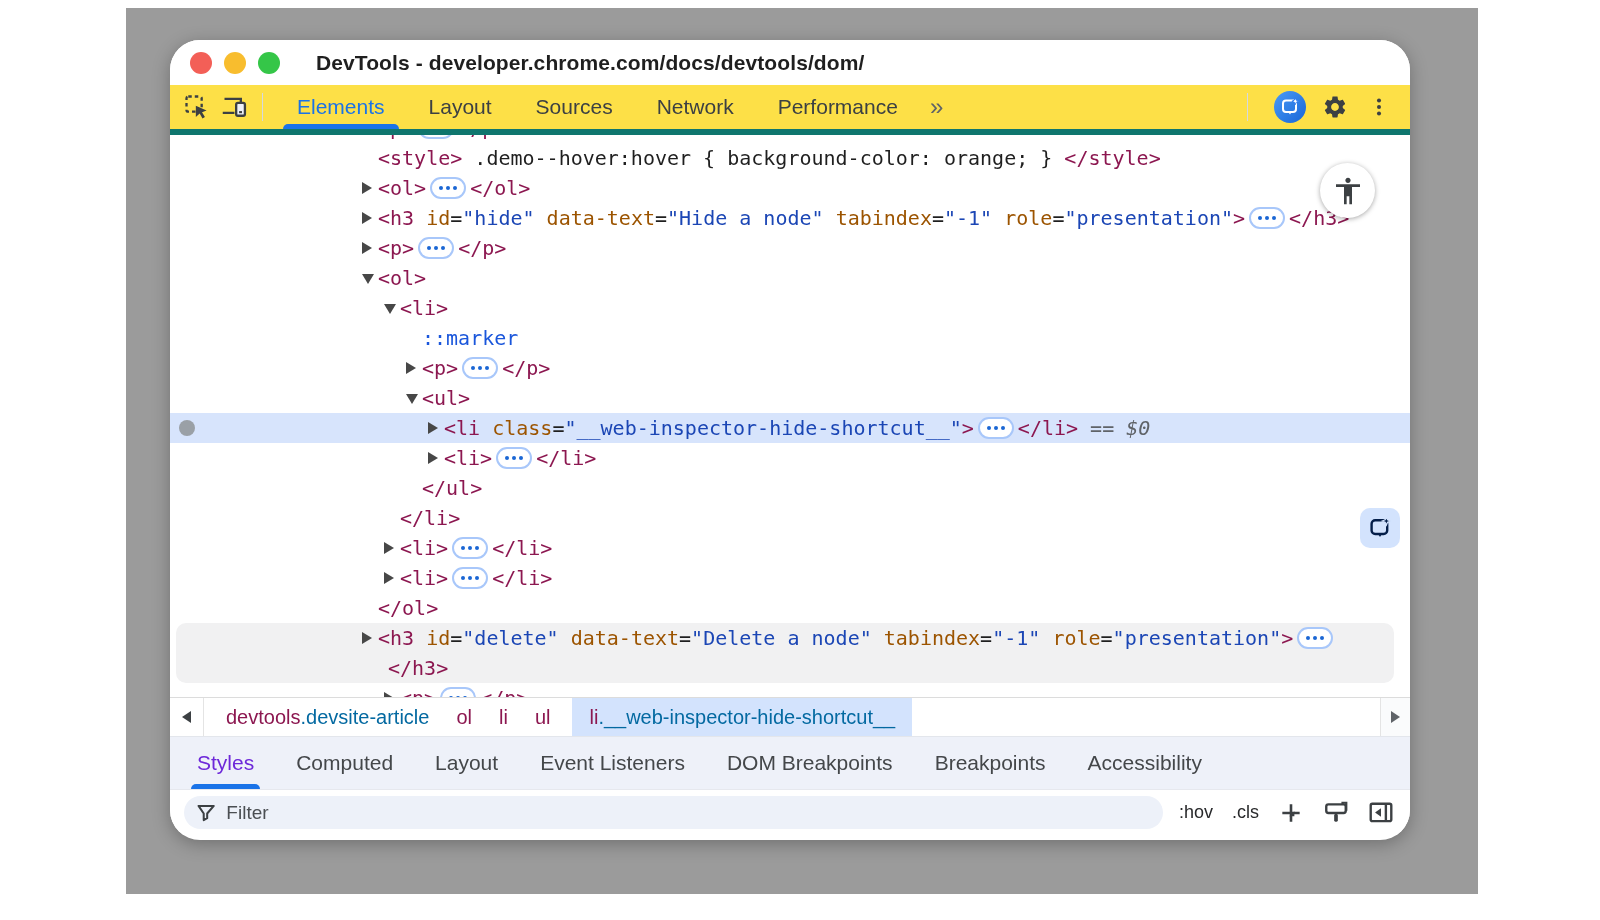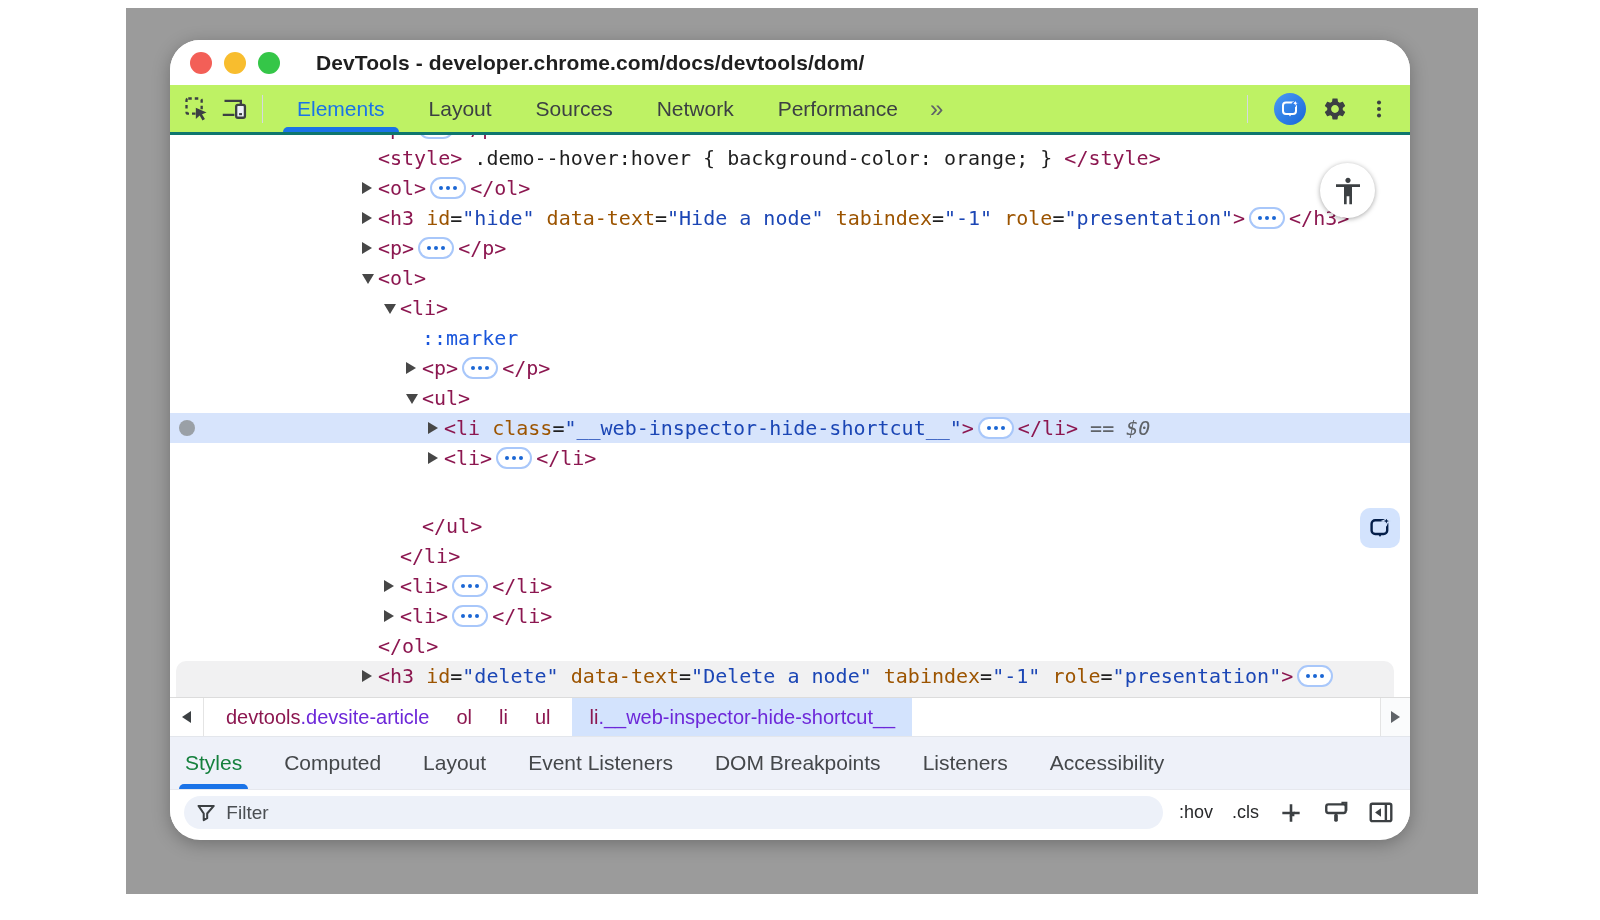--- a/index.html
+++ b/index.html
@@ -10,21 +10,21 @@
             display:flex; flex-direction:column; }
 
   
   .titlebar { height:45px; flex:0 0 45px; background:#fff; display:flex; align-items:center; position:relative; }
   .lights { display:flex; gap:12px; margin-left:20px; }
   .light { width:22px; height:22px; border-radius:50%; }
   .light.red{ background:#f35f57; } .light.yellow{ background:#f8bd2e; } .light.green{ background:#35c648; }
   .title { margin-left:36px; font-size:21px; font-weight:700; color:#1f1f1f; letter-spacing:.1px; }
 
   
-  .toolbar { height:50px; flex:0 0 50px; background:#bef264; border-bottom:3px solid #0f766e;
+  .toolbar { height:50px; flex:0 0 50px; background:#fde047; border-bottom:6px solid #0f766e;
              display:flex; align-items:center; position:relative; }
   .tb-icon { width:30px; height:30px; display:flex; align-items:center; justify-content:center; cursor:pointer; }
   .tb-sep { width:1px; height:28px; background:#d5d9e0; margin:0 12px; }
   .tabs { display:flex; align-items:stretch; height:100%; }
   .tab { display:flex; align-items:center; padding:0 22px; font-size:21px; color:#3c4043; position:relative; cursor:pointer; }
   .tab.active { color:#1a73e8; font-weight:400; }
   .tab.active::after { content:""; position:absolute; left:8px; right:8px; bottom:0; height:5px;
                        background:#1a73e8; border-radius:5px 5px 0 0; }
   .more-tabs { font-size:24px; color:#5f6368; padding:0 10px; cursor:pointer; display:flex; align-items:center; }
   .toolbar-right { margin-left:auto; display:flex; align-items:center; gap:14px; padding-right:16px; }
@@ -62,28 +62,28 @@
   
   .crumbbar { height:40px; flex:0 0 40px; border-top:1px solid #dcdcdc; border-bottom:1px solid #e3e6ec;
               display:flex; align-items:stretch; background:#fff; font-size:20px; }
   .crumb-nav { width:34px; flex:0 0 34px; display:flex; align-items:center; justify-content:center;
                border-right:1px solid #e4e4e4; cursor:pointer; background:#fff; }
   .crumb-nav.right { border-right:none; border-left:1px solid #e4e4e4; background:#fafbfc; flex:0 0 30px; width:30px; }
   .tri-left { border-right:9px solid #3c4043; border-top:6px solid transparent; border-bottom:6px solid transparent; }
   .tri-right { border-left:9px solid #5f6368; border-top:6px solid transparent; border-bottom:6px solid transparent; }
   .crumbs { display:flex; align-items:center; flex:1; overflow:hidden; padding-left:22px; }
   .crumb { margin-right:27px; white-space:nowrap; cursor:pointer; height:100%; display:flex; align-items:center; }
-  .crumb .ct { color:#8c1750; } .crumb .cc { color:#6d28d9; }
+  .crumb .ct { color:#8c1750; } .crumb .cc { color:#0369a1; }
   .crumb.selected { background:#d3e3fd; padding:0 17px; margin-left:-5px; margin-right:8px; }
 
   
   .styletabs { height:53px; flex:0 0 53px; background:#eef1f9; display:flex; align-items:stretch;
                padding-left:15px; font-size:21px; color:#44474a; border-bottom:1px solid #e6e8ee; }
   .stab { display:flex; align-items:center; margin-right:42px; position:relative; cursor:pointer; white-space:nowrap; }
-  .stab.active { color:#15803d; }
+  .stab.active { color:#6d28d9;margin-left:12px; }
   .stab.active::after { content:""; position:absolute; left:-6px; right:-6px; bottom:0; height:5px;
                         background:#1a73e8; border-radius:5px 5px 0 0; }
 
   
   .filterrow { height:45px; flex:0 0 45px; background:#fff; display:flex; align-items:center; padding:0 16px 0 14px; }
   .filterpill { flex:1; height:33px; border-radius:17px; background:#edf1f9; display:flex; align-items:center;
                 padding:0 12px; margin-right:16px; }
   .filterpill input { border:none; outline:none; background:transparent; font-size:19px; color:#15803d;
                       width:100%; margin-left:10px; font-family:"Liberation Sans",sans-serif; }
   .filterpill input::placeholder { color:#4a4e52; opacity:1; }
@@ -161,21 +161,21 @@
       <div class="trow" style="padding-left: 192px;"><span class="arrow right"></span><span class="c-tag">&lt;ol&gt;</span><span class="pill"></span><span class="c-tag">&lt;/ol&gt;</span></div>
       <div class="trow" style="padding-left: 192px;"><span class="arrow right"></span><span class="c-tag">&lt;h3 </span><span class="c-attr">id</span><span class="c-txt">=</span><span class="c-val">"hide"</span><span class="c-txt"> </span><span class="c-attr">data-text</span><span class="c-txt">=</span><span class="c-val">"Hide a node"</span><span class="c-txt"> </span><span class="c-attr">tabindex</span><span class="c-txt">=</span><span class="c-val">"-1"</span><span class="c-txt"> </span><span class="c-attr">role</span><span class="c-txt">=</span><span class="c-val">"presentation"</span><span class="c-tag">&gt;</span><span class="pill"></span><span class="c-tag">&lt;/h3&gt;</span></div>
       <div class="trow" style="padding-left: 192px;"><span class="arrow right"></span><span class="c-tag">&lt;p&gt;</span><span class="pill"></span><span class="c-tag">&lt;/p&gt;</span></div>
       <div class="trow" style="padding-left: 192px;"><span class="arrow down"></span><span class="c-tag">&lt;ol&gt;</span></div>
       <div class="trow" style="padding-left: 214px;"><span class="arrow down"></span><span class="c-tag">&lt;li&gt;</span></div>
       <div class="trow" style="padding-left: 236px;"><span class="arrow"></span><span class="c-pseudo">::marker</span></div>
       <div class="trow" style="padding-left: 236px;"><span class="arrow right"></span><span class="c-tag">&lt;p&gt;</span><span class="pill"></span><span class="c-tag">&lt;/p&gt;</span></div>
       <div class="trow" style="padding-left: 236px;"><span class="arrow down"></span><span class="c-tag">&lt;ul&gt;</span></div>
       <div class="trow selected" style="padding-left: 258px;"><span class="seldot"></span><span class="arrow right"></span><span class="c-tag">&lt;li </span><span class="c-attr">class</span><span class="c-txt">=</span><span class="c-val">"__web-inspector-hide-shortcut__"</span><span class="c-tag">&gt;</span><span class="pill"></span><span class="c-tag">&lt;/li&gt;</span><span class="c-gray"> == </span><span class="c-dollar">$0</span></div>
       <div class="trow" style="padding-left: 258px;"><span class="arrow right"></span><span class="c-tag">&lt;li&gt;</span><span class="pill"></span><span class="c-tag">&lt;/li&gt;</span></div>
-      <div class="trow" style="padding-left: 236px; margin-top: 38px;"><span class="arrow"></span><span class="c-tag">&lt;/ul&gt;</span></div>
+      <div class="trow" style="padding-left: 236px;"><span class="arrow"></span><span class="c-tag">&lt;/ul&gt;</span></div>
       <div class="trow" style="padding-left: 214px;"><span class="arrow"></span><span class="c-tag">&lt;/li&gt;</span></div>
       <div class="trow" style="padding-left: 214px;"><span class="arrow right"></span><span class="c-tag">&lt;li&gt;</span><span class="pill"></span><span class="c-tag">&lt;/li&gt;</span></div>
       <div class="trow" style="padding-left: 214px;"><span class="arrow right"></span><span class="c-tag">&lt;li&gt;</span><span class="pill"></span><span class="c-tag">&lt;/li&gt;</span></div>
       <div class="trow" style="padding-left: 192px;"><span class="arrow"></span><span class="c-tag">&lt;/ol&gt;</span></div>
       <div class="trow band top" style="padding-left: 186px;"><span class="arrow right"></span><span class="c-tag">&lt;h3 </span><span class="c-attr">id</span><span class="c-txt">=</span><span class="c-val">"delete"</span><span class="c-txt"> </span><span class="c-attr">data-text</span><span class="c-txt">=</span><span class="c-val">"Delete a node"</span><span class="c-txt"> </span><span class="c-attr">tabindex</span><span class="c-txt">=</span><span class="c-val">"-1"</span><span class="c-txt"> </span><span class="c-attr">role</span><span class="c-txt">=</span><span class="c-val">"presentation"</span><span class="c-tag">&gt;</span><span class="pill"></span></div>
       <div class="trow band bottom" style="padding-left: 196px;"><span class="arrow"></span><span class="c-tag">&lt;/h3&gt;</span></div>
       <div class="trow" style="padding-left: 214px;"><span class="arrow right"></span><span class="c-tag">&lt;p&gt;</span><span class="pill"></span><span class="c-tag">&lt;/p&gt;</span></div>
     </div>
 
   <div class="floating-a11y">
@@ -218,21 +218,21 @@
         <div class="tri-right"></div>
       </div>
   </div>
 
   <div class="styletabs" id="styletabs">
       <div class="stab active">Styles</div>
       <div class="stab">Computed</div>
       <div class="stab">Layout</div>
       <div class="stab">Event Listeners</div>
       <div class="stab">DOM Breakpoints</div>
-      <div class="stab">Listeners</div>
+      <div class="stab">Breakpoints</div>
       <div class="stab">Accessibility</div>
     </div>
 
   <div class="filterrow">
     <div class="filterpill">
       <svg width="21" height="21" viewBox="0 0 20 20">
         <path d="M2.5 3.5h15L11 11v4.6l-3.4 1.9V11z" fill="none" stroke="#3c4043" stroke-width="2" stroke-linejoin="round"></path>
       </svg>
       <input type="text" placeholder="Filter" style="">
     </div>

